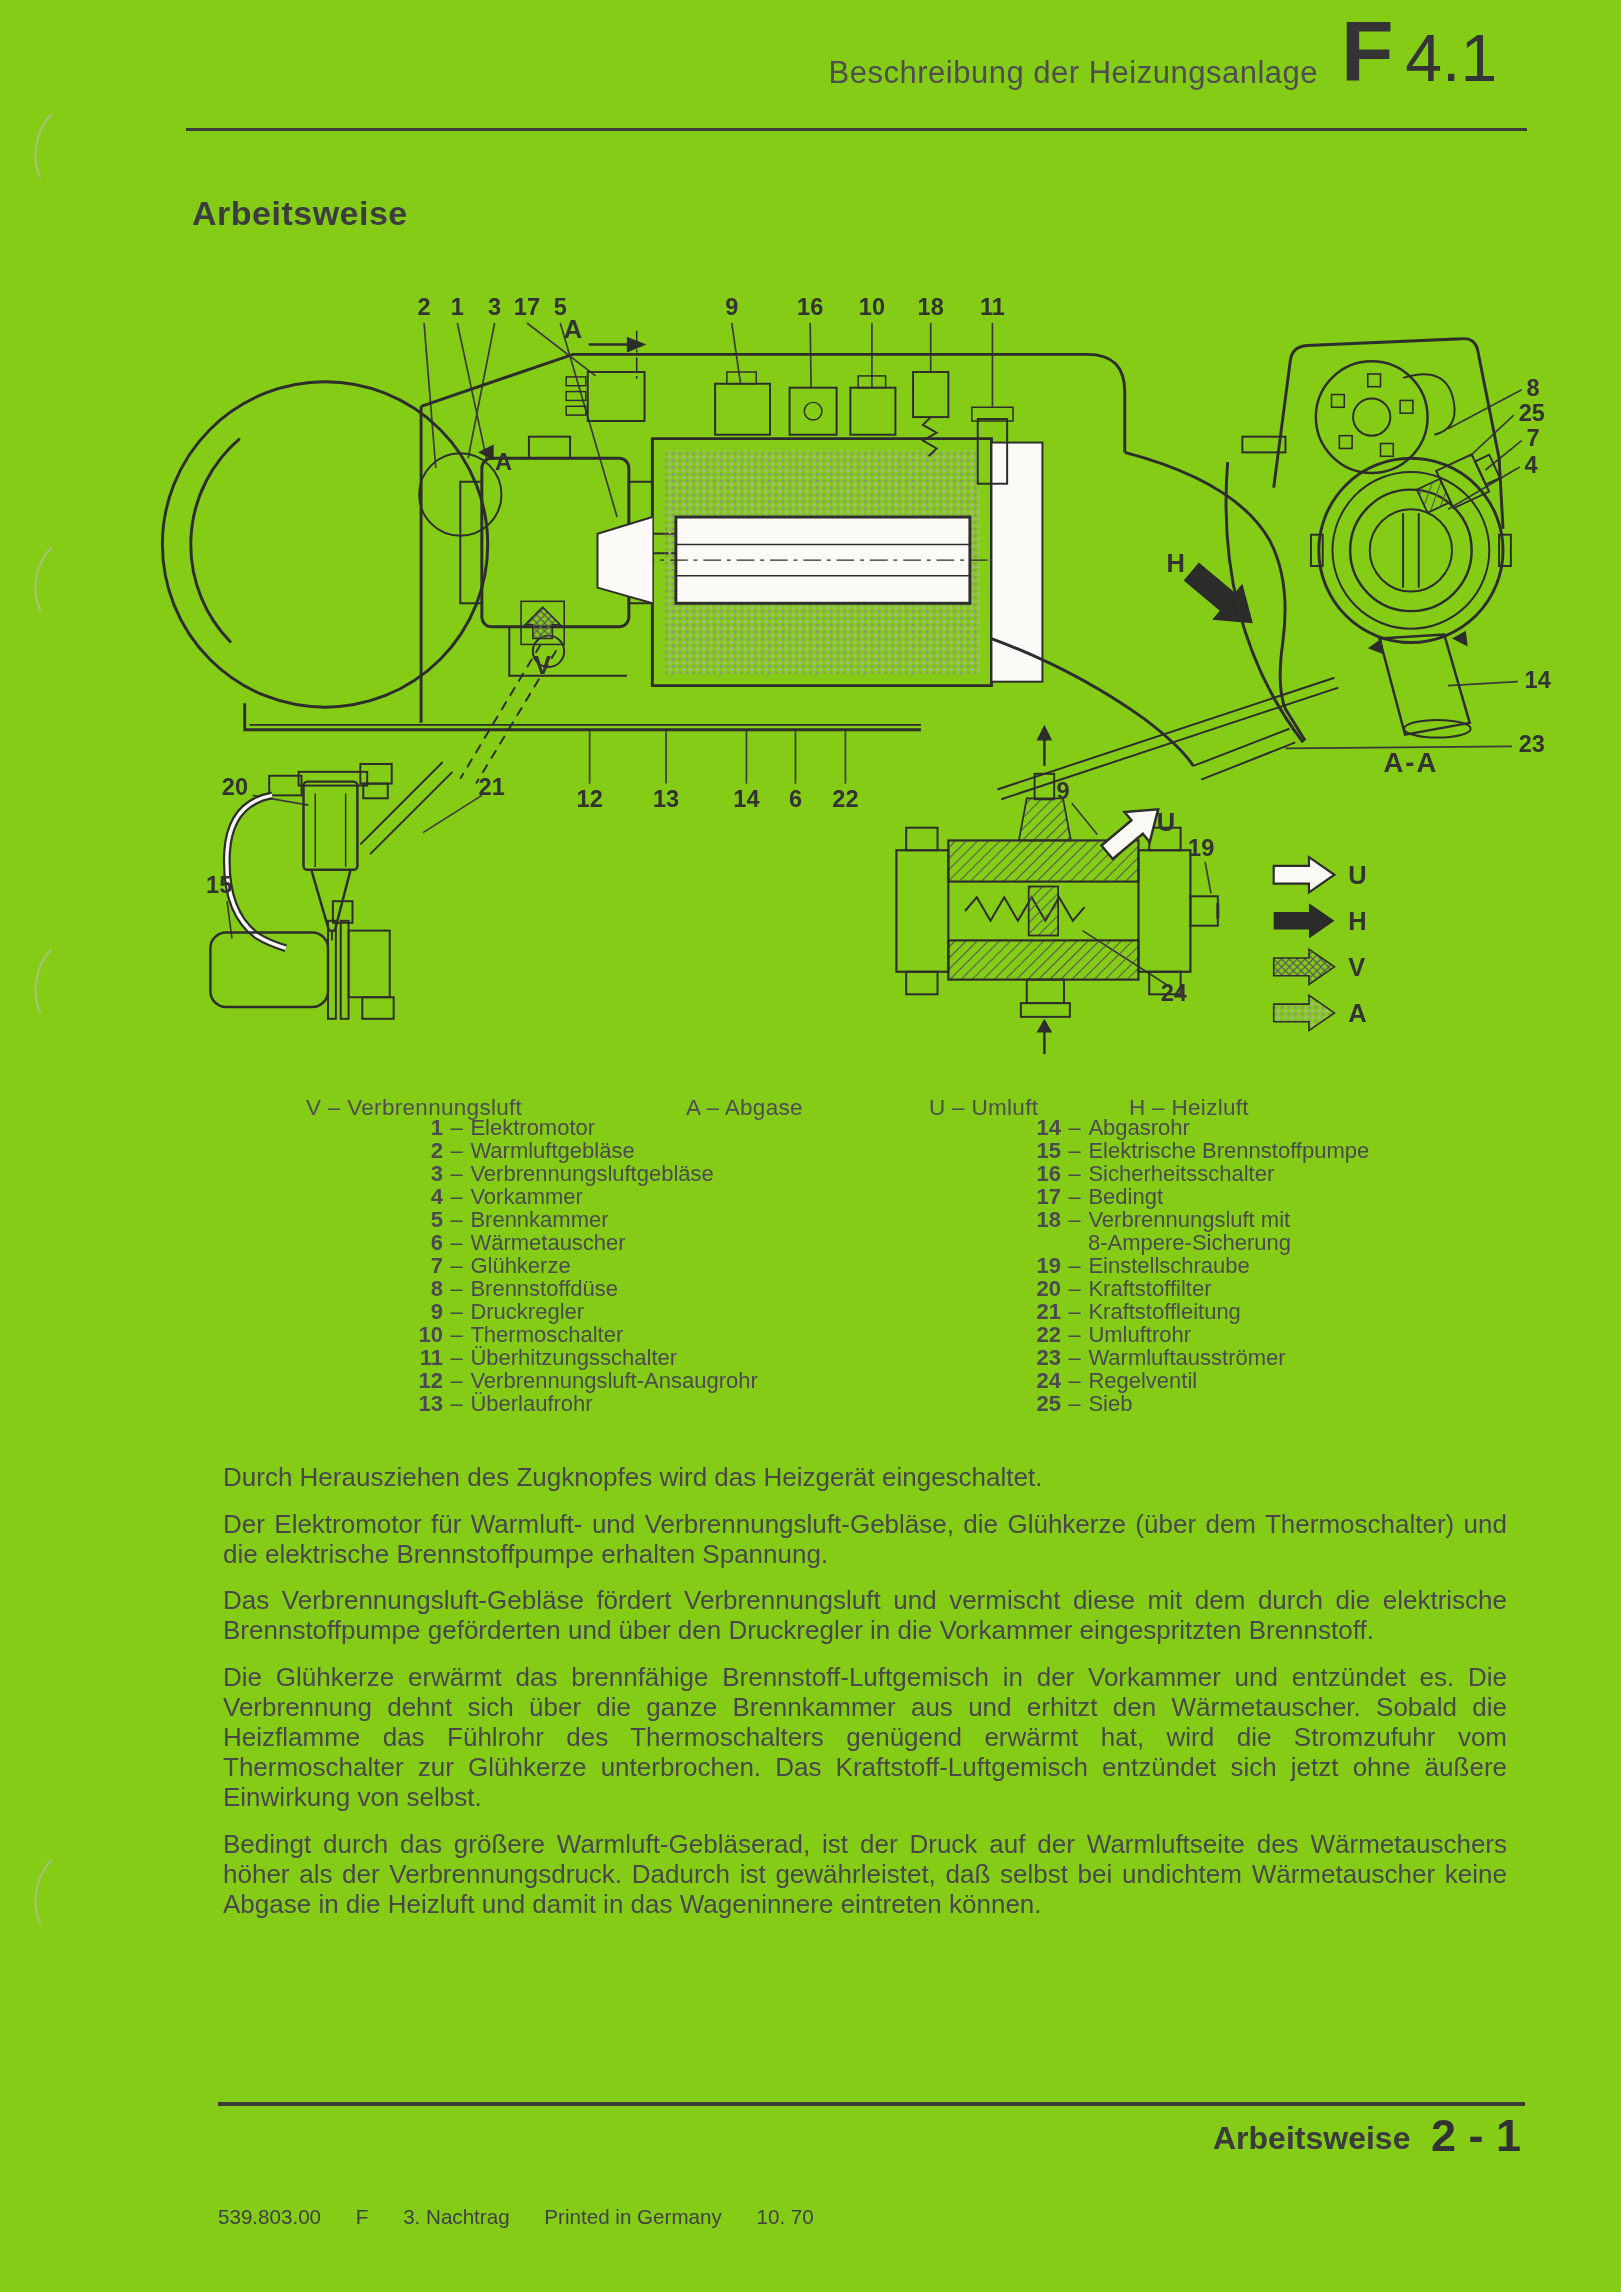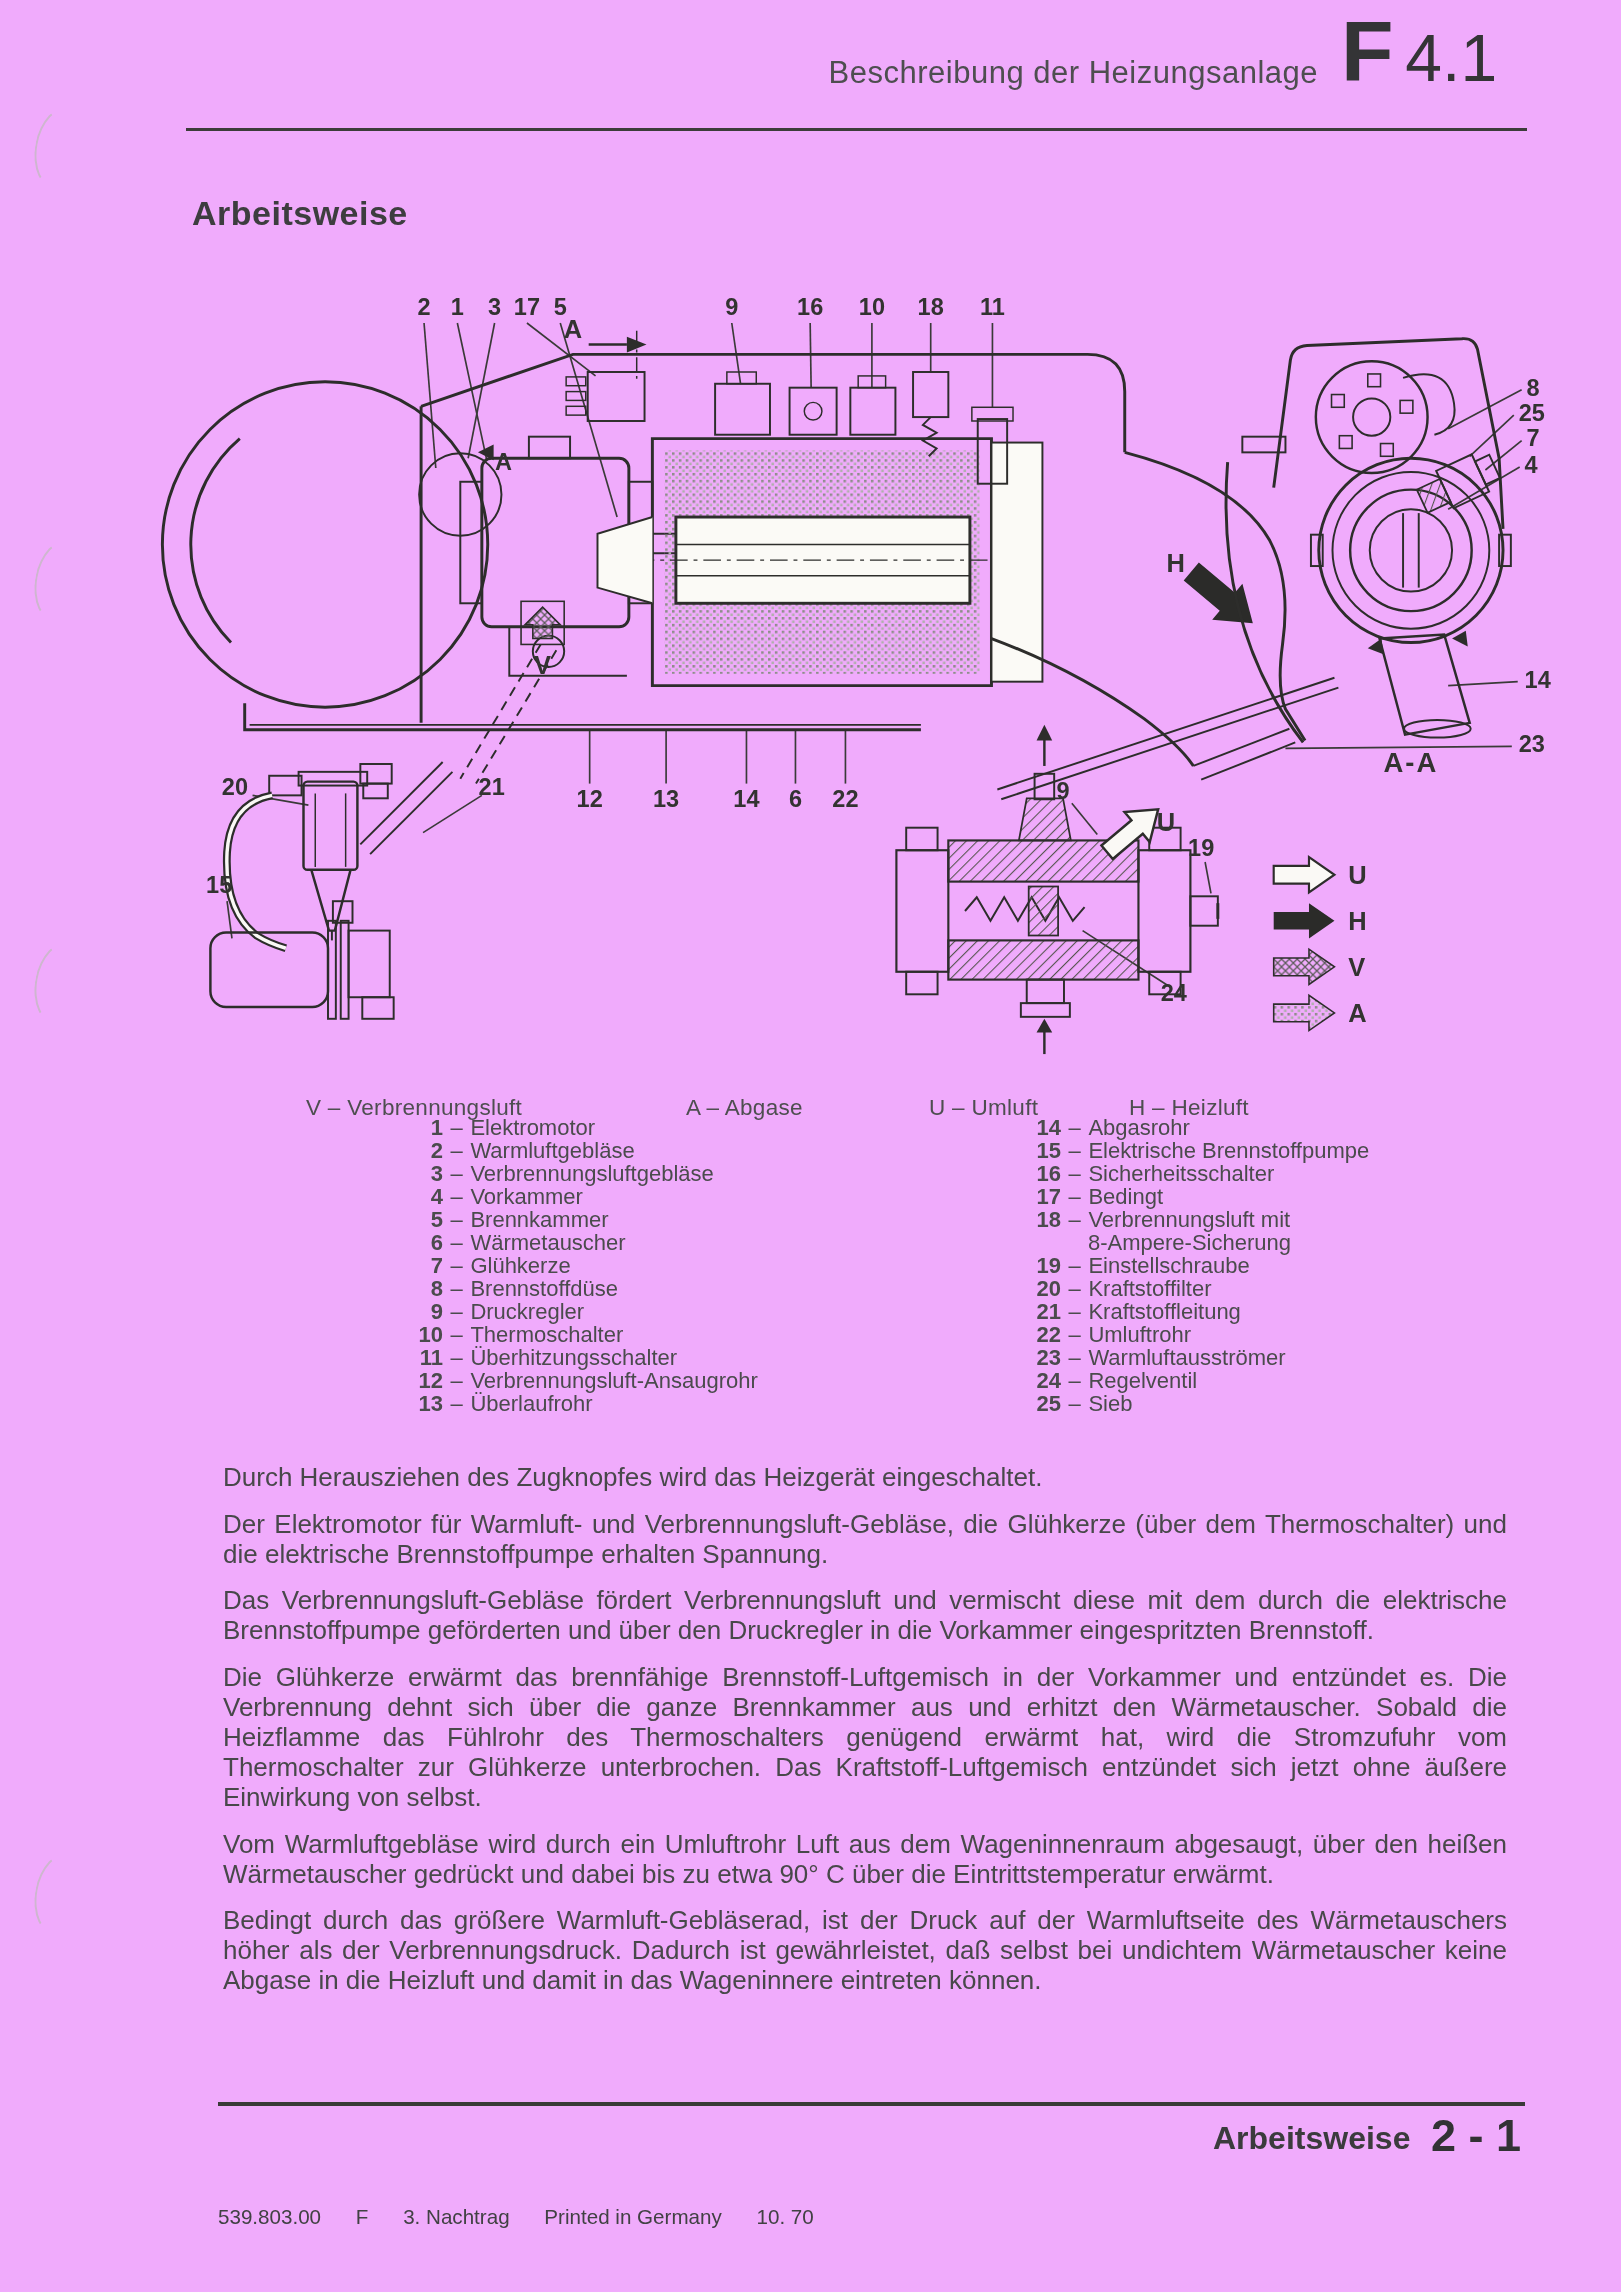--- a/index.html
+++ b/index.html
@@ -1,16 +1,16 @@
 <!DOCTYPE html>
 <html><head>
 <meta charset="utf-8">
 <style>
   html,body{margin:0;padding:0;background:#e8e7e3;}
-  .page{position:relative;width:1621px;height:2293px;background:#f0abfc;
+  .page{position:relative;width:1621px;height:2293px;background:#84cc16;
         font-family:"Liberation Sans",sans-serif;color:#464648;overflow:hidden;margin:0 auto;}
   
   .hdr-title{position:absolute;top:55px;left:0;width:1318px;text-align:right;
              font-size:31px;letter-spacing:0.5px;color:#4e4e50;}
   .hdr-code{position:absolute;top:7.8px;left:1341px;display:flex;align-items:baseline;color:#343436;}
   .hdr-code .big-f{font-size:86px;font-weight:bold;margin-right:11.8px;line-height:1;}
   .hdr-code .big-num{font-size:66px;font-weight:normal;line-height:1;}
   .rule-top{position:absolute;top:128px;left:186px;width:1341px;height:2.9px;background:#3c3c3a;}
   .rule-bottom{position:absolute;top:2102px;left:218px;width:1307px;height:3.9px;background:#3a3a38;}
   .section-heading{position:absolute;top:194px;left:192px;font-size:34px;font-weight:bold;
@@ -452,21 +452,20 @@
         <span class="psep">–</span>
         <span class="pname">Sieb</span>
       </div>
   </div>
 
   <div class="body-text">
     <p>Durch Herausziehen des Zugknopfes wird das Heizgerät eingeschaltet.</p>
     <p>Der Elektromotor für Warmluft- und Verbrennungsluft-Gebläse, die Glühkerze (über dem Thermoschalter) und die elektrische Brennstoffpumpe erhalten Spannung.</p>
     <p>Das Verbrennungsluft-Gebläse fördert Verbrennungsluft und vermischt diese mit dem durch die elektrische Brennstoffpumpe geförderten und über den Druckregler in die Vorkammer eingespritzten Brennstoff.</p>
     <p>Die Glühkerze erwärmt das brennfähige Brennstoff-Luftgemisch in der Vorkammer und entzündet es. Die Verbrennung dehnt sich über die ganze Brennkammer aus und erhitzt den Wärmetauscher. Sobald die Heizflamme das Fühlrohr des Thermoschalters genügend erwärmt hat, wird die Stromzufuhr vom Thermoschalter zur Glühkerze unterbrochen. Das Kraftstoff-Luftgemisch entzündet sich jetzt ohne äußere Einwirkung von selbst.</p>
-    <p>Vom Warmluftgebläse wird durch ein Umluftrohr Luft aus dem Wageninnenraum abgesaugt, über den heißen Wärmetauscher gedrückt und dabei bis zu etwa 90° C über die Eintrittstemperatur erwärmt.</p>
     <p>Bedingt durch das größere Warmluft-Gebläserad, ist der Druck auf der Warmluftseite des Wärmetauschers höher als der Verbrennungsdruck. Dadurch ist gewährleistet, daß selbst bei undichtem Wärmetauscher keine Abgase in die Heizluft und damit in das Wageninnere eintreten können.</p>
   </div>
 
   <div class="rule-bottom"></div>
   <div class="f-section">Arbeitsweise</div>
   <div class="f-page">2 - 1</div>
   <div class="imprint">
     <span>539.803.00</span>
     <span>F</span>
     <span>3. Nachtrag</span>

